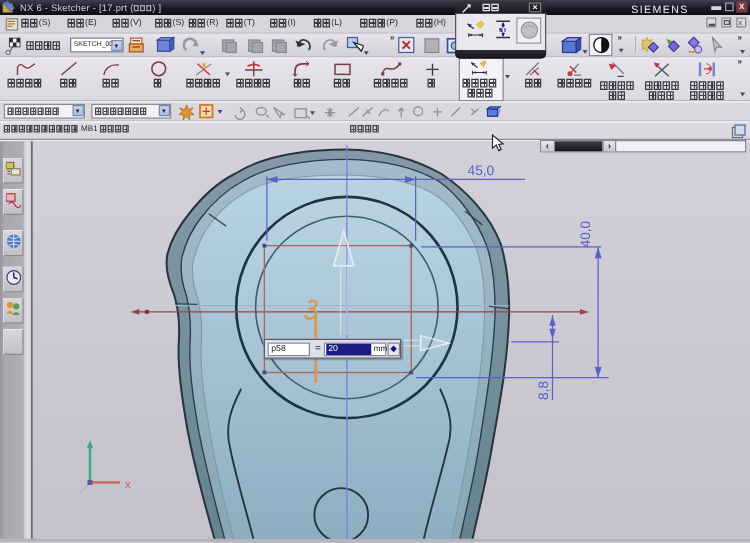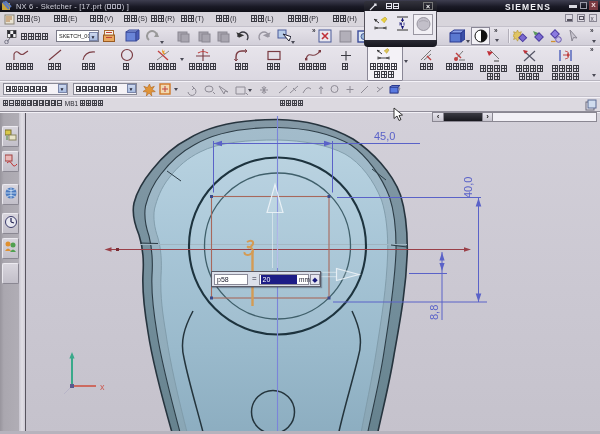--- a/index.html
+++ b/index.html
@@ -14,21 +14,21 @@
 .dd{position:absolute;width:0;height:0;border-left:2.5px solid transparent;border-right:2.5px solid transparent;border-top:3px solid #4a4a55}
 .chev{position:absolute;font-size:6.5px;color:#33333b;letter-spacing:-0.5px;font-weight:bold}
 </style></head><body>
 <div id="w">
 <div class="ab" style="left:0;top:0;width:600px;height:12px;background:linear-gradient(180deg,#3e3e50 0%,#1a1a26 55%,#0e0e16 100%)">
 <svg class="ab" style="left:2px;top:1px" width="11" height="10">
         <rect x="0" y="2" width="8" height="7" fill="#c8a43a"></rect>
         <path d="M1,1 L7,8 M3,0 L9,6" stroke="#5a7ac0" stroke-width="2"></path>
       </svg>
 <div class="ab" style="left:16px;top:2px;font-size:7.5px;color:#cfcfda;letter-spacing:0.2px">NX 6 - Sketcher - [17.prt (<i style="display:inline-block;width:4px;height:5px;border:1px solid #a8a8b6;margin:0 0.5px"></i><i style="display:inline-block;width:4px;height:5px;border:1px solid #a8a8b6;margin:0 0.5px"></i><i style="display:inline-block;width:4px;height:5px;border:1px solid #a8a8b6;margin:0 0.5px"></i>) ]</div>
-<div class="ab" style="left:505px;top:1.5px;font-size:8.5px;font-weight:bold;color:#f2f2f6;letter-spacing:1.1px">SIEMENS</div>
+<div class="ab" style="left:505px;top:1.5px;font-size:8.5px;font-weight:normal;color:#f2f2f6;letter-spacing:1.1px">SIEMENS</div>
 <div class="ab" style="left:569px;top:5px;width:8px;height:3px;background:#d8d8e0"></div>
 <div class="ab" style="left:580px;top:2px;width:7px;height:7px;border:1px solid #9a9aa8"></div>
 <div class="ab" style="left:589px;top:1px;width:9px;height:9px;background:#7a3a42;color:#f0d8d8;font-size:8px;line-height:8px;text-align:center;font-weight:bold">x</div>
 </div>
 <div class="ab" style="left:0;top:12px;width:600px;height:15px;background:#d8d5dc;border-bottom:1px solid #c4c1cb">
 <svg class="ab" style="left:4px;top:2px" width="11" height="11">
         <rect x="1" y="1" width="9" height="9" fill="#e8e2d2" stroke="#8a8578"></rect>
         <path d="M2,3 h6 M2,5 h6 M2,7 h4" stroke="#b07840" stroke-width="1"></path>
       </svg>
 <div class="ab" style="left:17px;top:3px;font-size:7px;color:#2a2a32"><i class="c"></i><i class="c"></i><span style="vertical-align:top">(S)</span></div>

